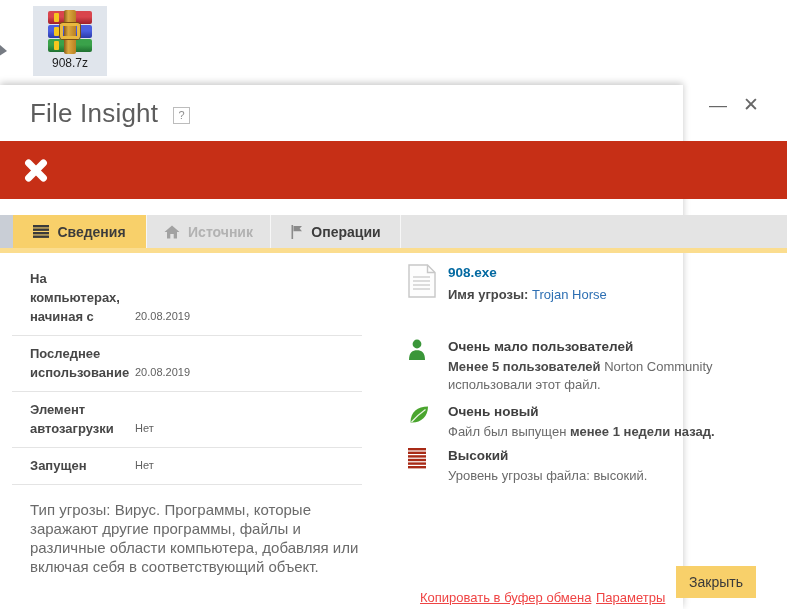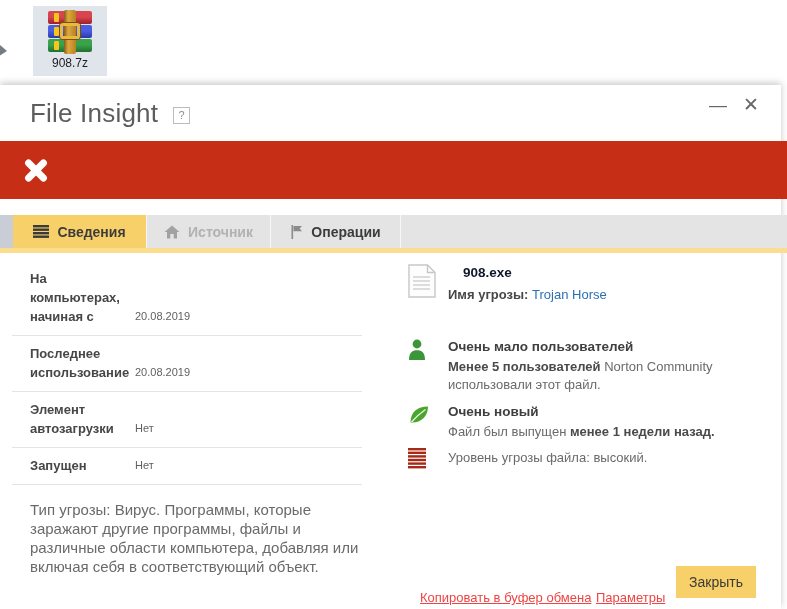--- a/index.html
+++ b/index.html
@@ -15,21 +15,21 @@
   .wr .b-red   { top:1px;  background:linear-gradient(#d9454d 45%, #9e1f2a); }
   .wr .b-blue  { top:15px; background:linear-gradient(#4a5fe0 45%, #2b3aa8); }
   .wr .b-green { top:29px; background:linear-gradient(#3aa24a 45%, #1f7030); }
   .wr .mark { position:absolute; left:7px; width:5px; height:9px; background:#f6c61e; border-radius:1px; }
   .wr .m1{top:3px} .wr .m2{top:17px} .wr .m3{top:31px}
   .wr .belt { position:absolute; left:17px; top:0; width:12px; height:44px; background:linear-gradient(90deg,#8a5a1a,#dca93f 35%,#b97f22); border-radius:2px; }
   .wr .buckle { position:absolute; left:13px; top:13px; width:20px; height:16px; border:3px solid #e8b83f; border-radius:3px; box-shadow:0 0 0 1px #7a4d12; }
   .cursor-frag { position:absolute; left:-4px; top:42px; }
 
   
-  .window { position:absolute; left:0; top:85px; width:781px; height:524px; background:#ffffff; box-shadow:0 -2px 7px rgba(0,0,0,0.22); }
+  .window { position:absolute; left:0; top:85px; width:683px; height:524px; background:#ffffff; box-shadow:0 -2px 7px rgba(0,0,0,0.22); }
 
   .title { position:absolute; left:30px; top:13px; font-size:26px; color:#5d5d5d; letter-spacing:0.2px; }
   .help-box { position:absolute; left:173px; top:22px; width:17px; height:17px; border:1px solid #bcbcbc; background:#fff; color:#8f8f8f; font-size:11px; text-align:center; line-height:15px; }
   .win-btn { position:absolute; top:7px; width:26px; height:26px; color:#676767; font-size:18px; text-align:center; line-height:26px; cursor:default; }
   .btn-min { left:705px; }
   .btn-close { left:738px; font-size:19px; }
 
   
   .banner { position:absolute; left:0; top:56px; width:787px; height:58px; background:#c62f16; }
   .bx { position:absolute; left:22px; top:15px; width:28px; height:28px; }
@@ -57,21 +57,21 @@
   
   .rblock { position:absolute; left:408px; display:flex; }
   .rb-file { top:178px; }
   .rb-users { top:253px; }
   .rb-new { top:318px; }
   .rb-high { top:362px; }
   .rb-icon { width:40px; flex-shrink:0; padding-top:1px; }
   .rb-title { font-size:13.5px; font-weight:bold; color:#3f3f3f; line-height:18px; }
   .rb-sub { font-size:13px; color:#6a6a6a; line-height:18px; width:300px; margin-top:2px; }
   .rb-sub b { color:#4a4a4a; }
-  .file-name { font-size:13.5px; font-weight:bold; color:#0f172a; line-height:20px;margin-left:15px; }
+  .file-name { font-size:13.5px; font-weight:bold; color:#0369a1; line-height:20px; }
   .threat-line { font-size:13px; line-height:20px; margin-top:2px; }
   .threat-label { font-weight:bold; color:#474747; }
   .threat-link { color:#2d6fb3; text-decoration:none; cursor:pointer; }
 
   
   .flink { position:absolute; top:505px; font-size:13px; color:#ef4444; text-decoration:underline; cursor:pointer; }
   .link-copy { left:420px; }
   .link-params { left:596px; }
   .close-btn { position:absolute; left:676px; top:481px; width:80px; height:32px; background:#f8d06a; border:none; font-family:"Liberation Sans",sans-serif; font-size:14px; color:#3a3a3a; cursor:pointer; }
 </style>
@@ -213,20 +213,21 @@
         <svg width="18" height="21" viewBox="0 0 18 21">
           <rect x="0" y="0" width="18" height="2.4" fill="#a82a16"></rect>
             <rect x="0" y="3.6" width="18" height="2.4" fill="#a82a16"></rect>
           <rect x="0" y="7.2" width="18" height="2.4" fill="#a82a16"></rect>
             <rect x="0" y="10.8" width="18" height="2.4" fill="#a82a16"></rect>
           <rect x="0" y="14.4" width="18" height="2.4" fill="#a82a16"></rect>
             <rect x="0" y="18" width="18" height="2.4" fill="#a82a16"></rect>
         </svg>
       </div>
       <div>
+        <div class="rb-title">Высокий</div>
         <div class="rb-sub">Уровень угрозы файла: высокий.</div>
       </div>
     </div>
 
     <a class="flink link-copy">Копировать в буфер обмена</a>
     <a class="flink link-params">Параметры</a>
     <button class="close-btn">Закрыть</button>
 
   </div>
 </div>

